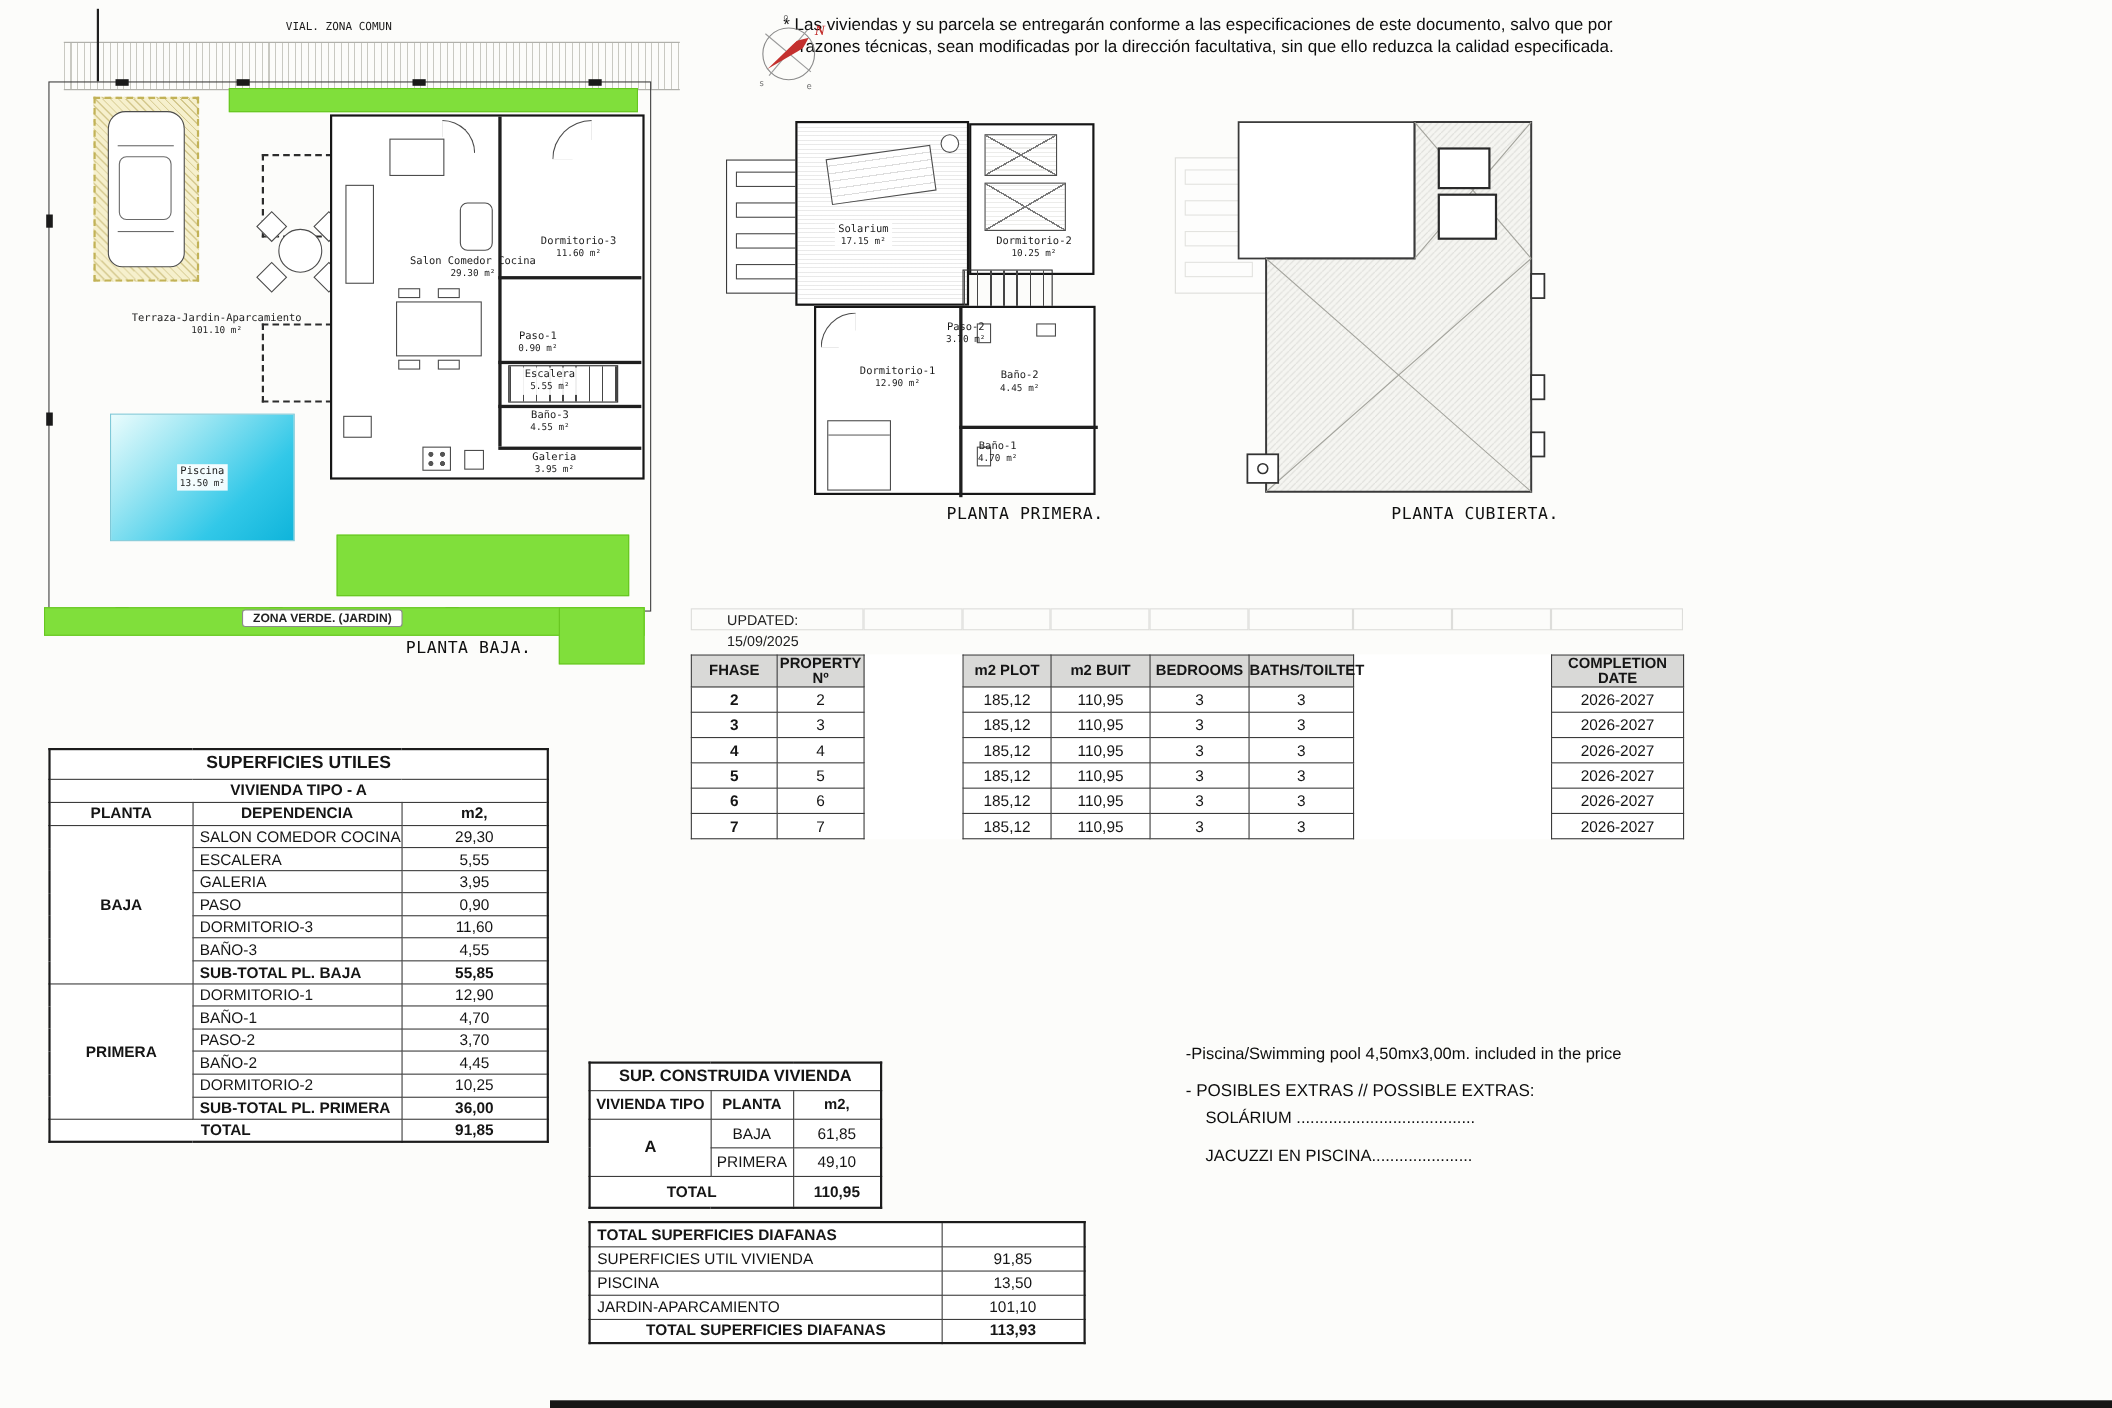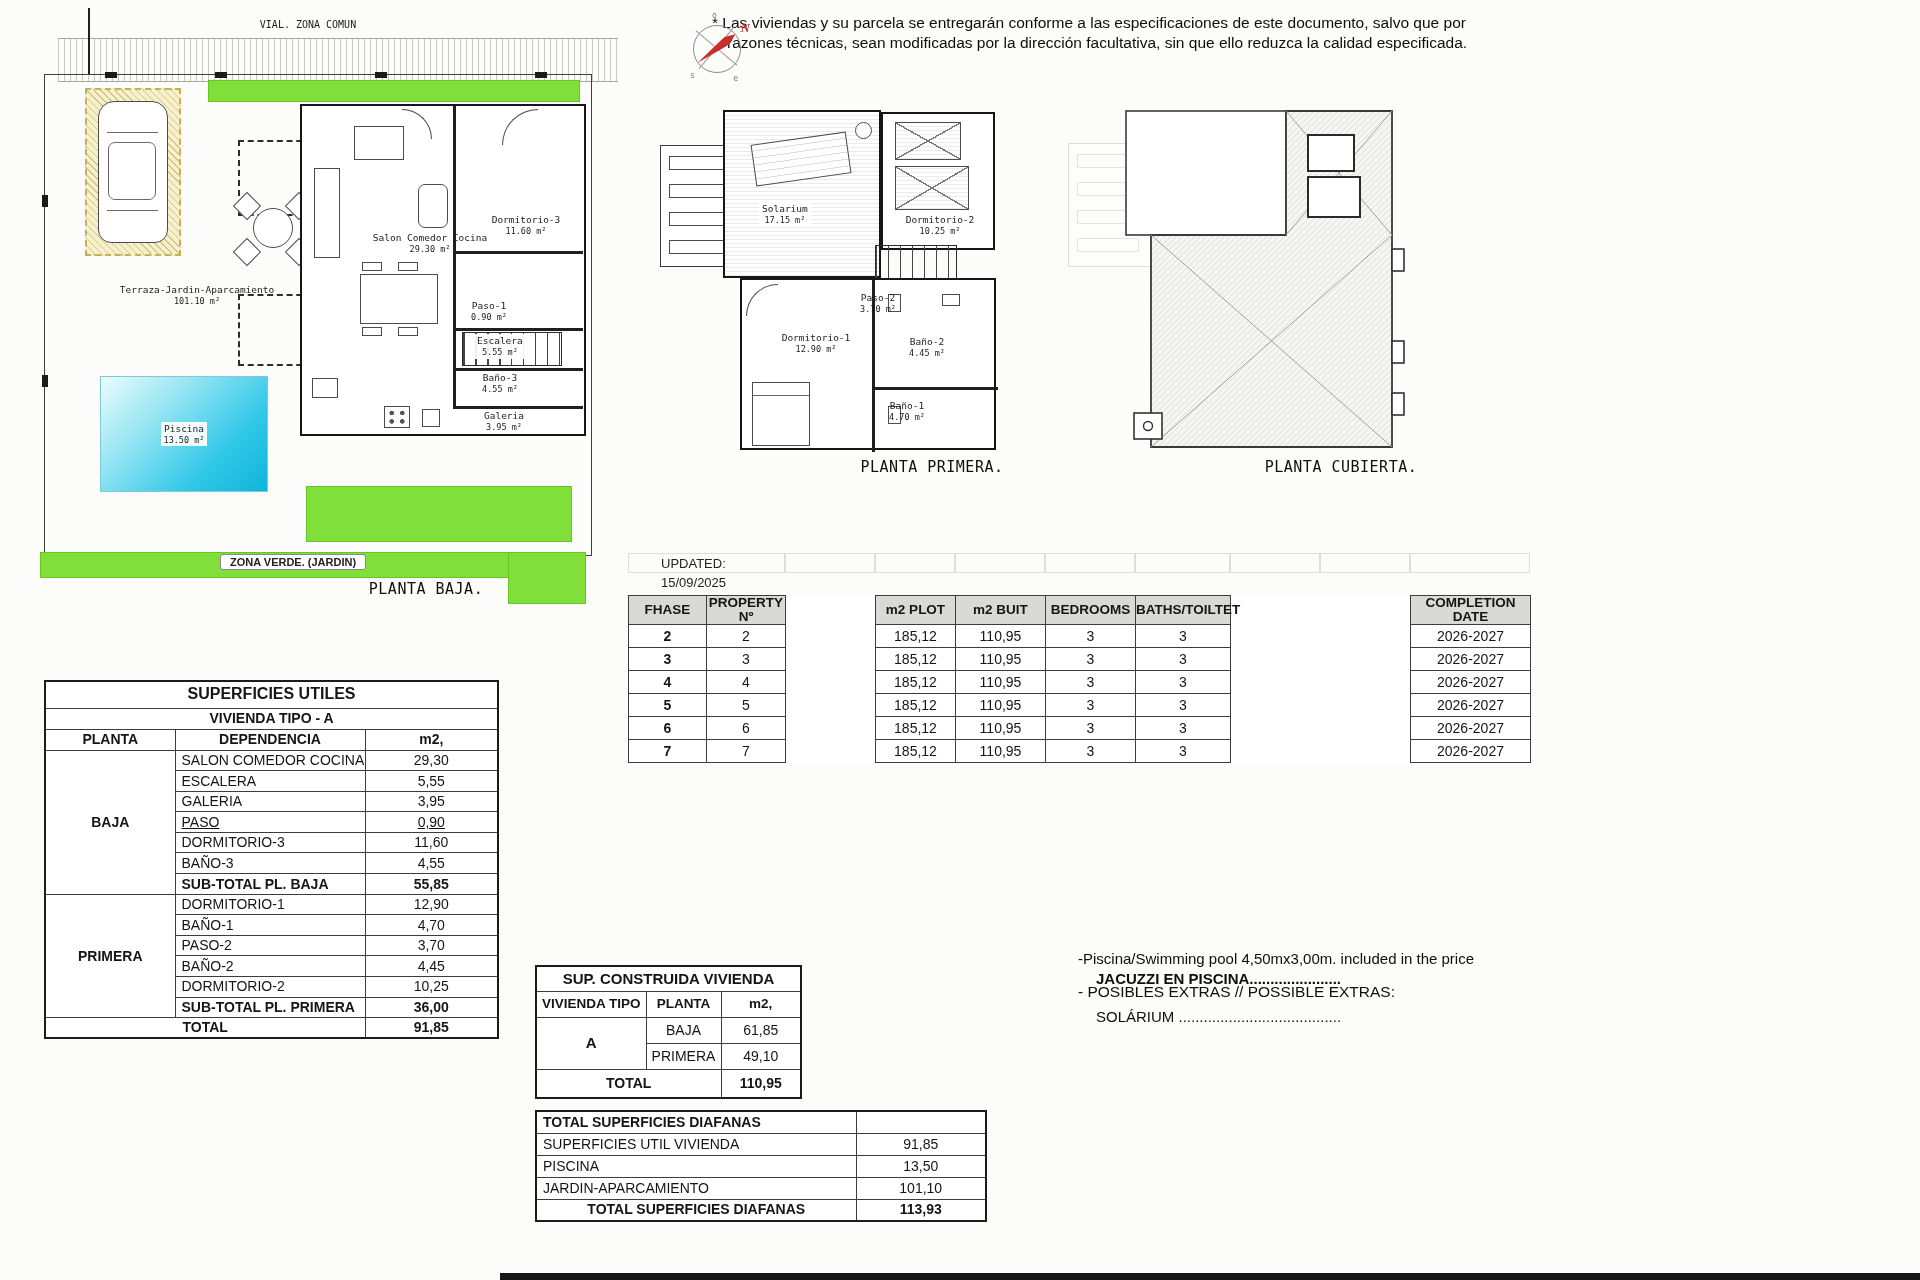--- a/index.html
+++ b/index.html
@@ -422,21 +422,21 @@
       <td>29,30</td>
     </tr>
     <tr style="height:20.6px;">
       <td class="left">ESCALERA</td>
       <td>5,55</td>
     </tr>
     <tr style="height:20.6px;">
       <td class="left">GALERIA</td>
       <td>3,95</td>
     </tr>
-    <tr style="height:20.6px;text-decoration:underline;">
+    <tr style="height:20.6px;">
       <td class="left">PASO</td>
       <td>0,90</td>
     </tr>
     <tr style="height:20.6px;">
       <td class="left">DORMITORIO-3</td>
       <td>11,60</td>
     </tr>
     <tr style="height:20.6px;">
       <td class="left">BAÑO-3</td>
       <td>4,55</td>
@@ -533,16 +533,16 @@
     <tr style="height:22px;">
       <td class="b">TOTAL SUPERFICIES DIAFANAS</td>
       <td class="b">113,93</td>
     </tr>
   </tbody>
     </table>
 
   <div class="note-line" style="left:1078px;top:950px;">-Piscina/Swimming pool 4,50mx3,00m. included in the price</div>
   <div class="note-line" style="left:1078px;top:983px;font-size:15.5px;">- POSIBLES EXTRAS // POSSIBLE EXTRAS:</div>
   <div class="note-line" style="left:1096px;top:1008px;">SOLÁRIUM .......................................</div>
-  <div class="note-line" style="left:1096px;top:970px;font-weight:bold;">JACUZZI EN PISCINA......................</div>
+  <div class="note-line" style="left:1096px;top:1042px;">JACUZZI EN PISCINA......................</div>
 
   <div class="botbar" style="left:500px;top:1273px;width:1420px;height:7px;"></div>
 </div>
 
 </body></html>

